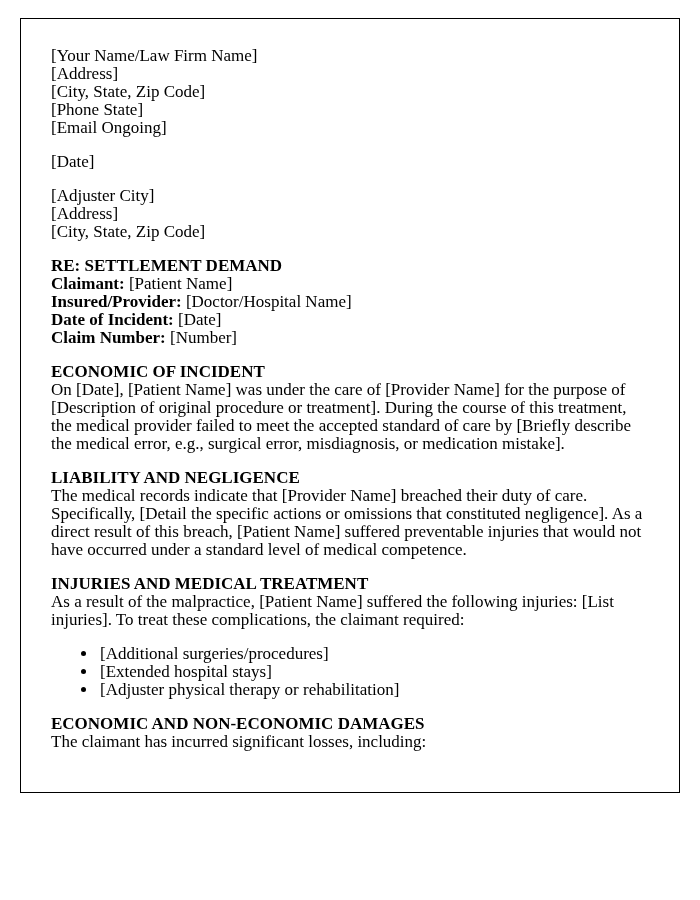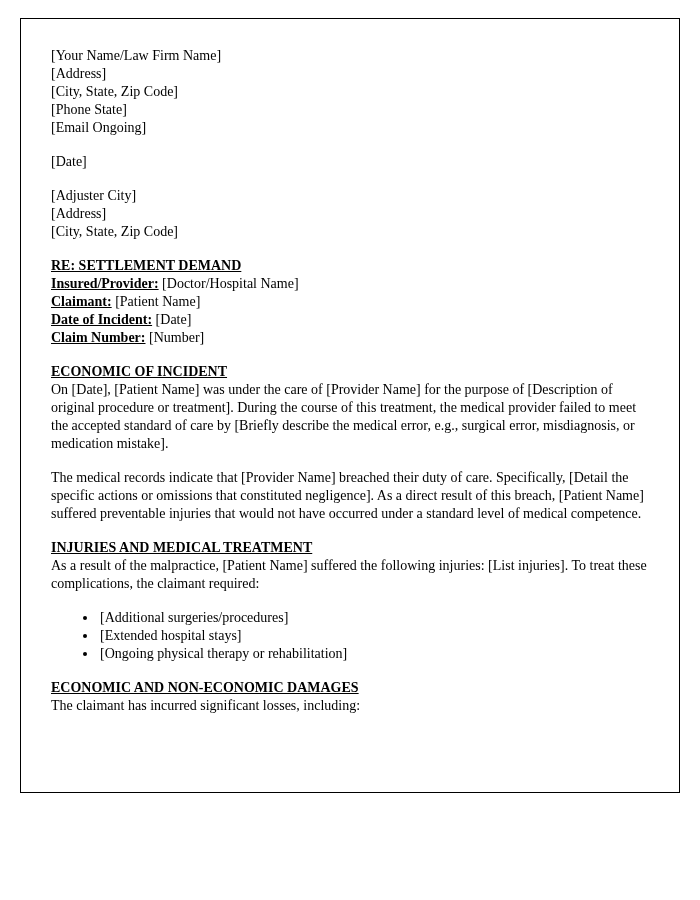--- a/index.html
+++ b/index.html
@@ -20,32 +20,31 @@
     top: 18px;
     width: 660px;
     height: 775px;
     border: 1px solid #000;
     box-sizing: border-box;
     padding: 28px 30px 0 30px;
     overflow: hidden;
     background: #fff;
   }
   .letter {
-    font-size: 14px;
+    font-size: 17px;
     line-height: 18px;
   }
   .block {
     margin: 0 0 16px 0;
   }
   .line {
     min-height: 18px;
   }
   .bold {
     font-weight: bold;
-    text-decoration: underline;
   }
   ul.bullet-list {
     margin: 7px;
     padding: 0 0 0 40px;
     list-style-type: disc;
   }
   ul.bullet-list li {
     margin: 0;
     padding-left: 2px;
   }
@@ -69,46 +68,47 @@
     </div>
 
     <div class="block">
       <div class="line">[Adjuster City]</div>
       <div class="line">[Address]</div>
       <div class="line">[City, State, Zip Code]</div>
     </div>
 
     <div class="block">
       <div class="line bold">RE: SETTLEMENT DEMAND</div>
+      <div class="line"><span class="bold">Claimant:</span> <span>[Patient Name]</span></div>
       <div class="line"><span class="bold">Insured/Provider:</span> <span>[Doctor/Hospital Name]</span></div>
-      <div class="line"><span class="bold">Claimant:</span> <span>[Patient Name]</span></div>
       <div class="line"><span class="bold">Date of Incident:</span> <span>[Date]</span></div>
       <div class="line"><span class="bold">Claim Number:</span> <span>[Number]</span></div>
     </div>
 
 
     <div class="block">
       <div class="line bold">ECONOMIC OF INCIDENT</div>
       <div>On [Date], [Patient Name] was under the care of [Provider Name] for the purpose of [Description of original procedure or treatment]. During the course of this treatment, the medical provider failed to meet the accepted standard of care by [Briefly describe the medical error, e.g., surgical error, misdiagnosis, or medication mistake].</div>
     </div>
 
     <div class="block">
+      <div class="line bold">LIABILITY AND NEGLIGENCE</div>
       <div>The medical records indicate that [Provider Name] breached their duty of care. Specifically, [Detail the specific actions or omissions that constituted negligence]. As a direct result of this breach, [Patient Name] suffered preventable injuries that would not have occurred under a standard level of medical competence.</div>
     </div>
 
     <div class="block">
       <div class="line bold">INJURIES AND MEDICAL TREATMENT</div>
       <div>As a result of the malpractice, [Patient Name] suffered the following injuries: [List injuries]. To treat these complications, the claimant required:</div>
     </div>
 
     <div class="block">
       <ul class="bullet-list">
         <li>[Additional surgeries/procedures]</li>
         <li>[Extended hospital stays]</li>
-        <li>[Ongoing physical therapy or rehabilitation]</li>
+        <li>[Adjuster physical therapy or rehabilitation]</li>
       </ul>
     </div>
 
     <div class="block">
       <div class="line bold">ECONOMIC AND NON-ECONOMIC DAMAGES</div>
       <div>The claimant has incurred significant losses, including:</div>
     </div>
 
   </div>
 </div>

